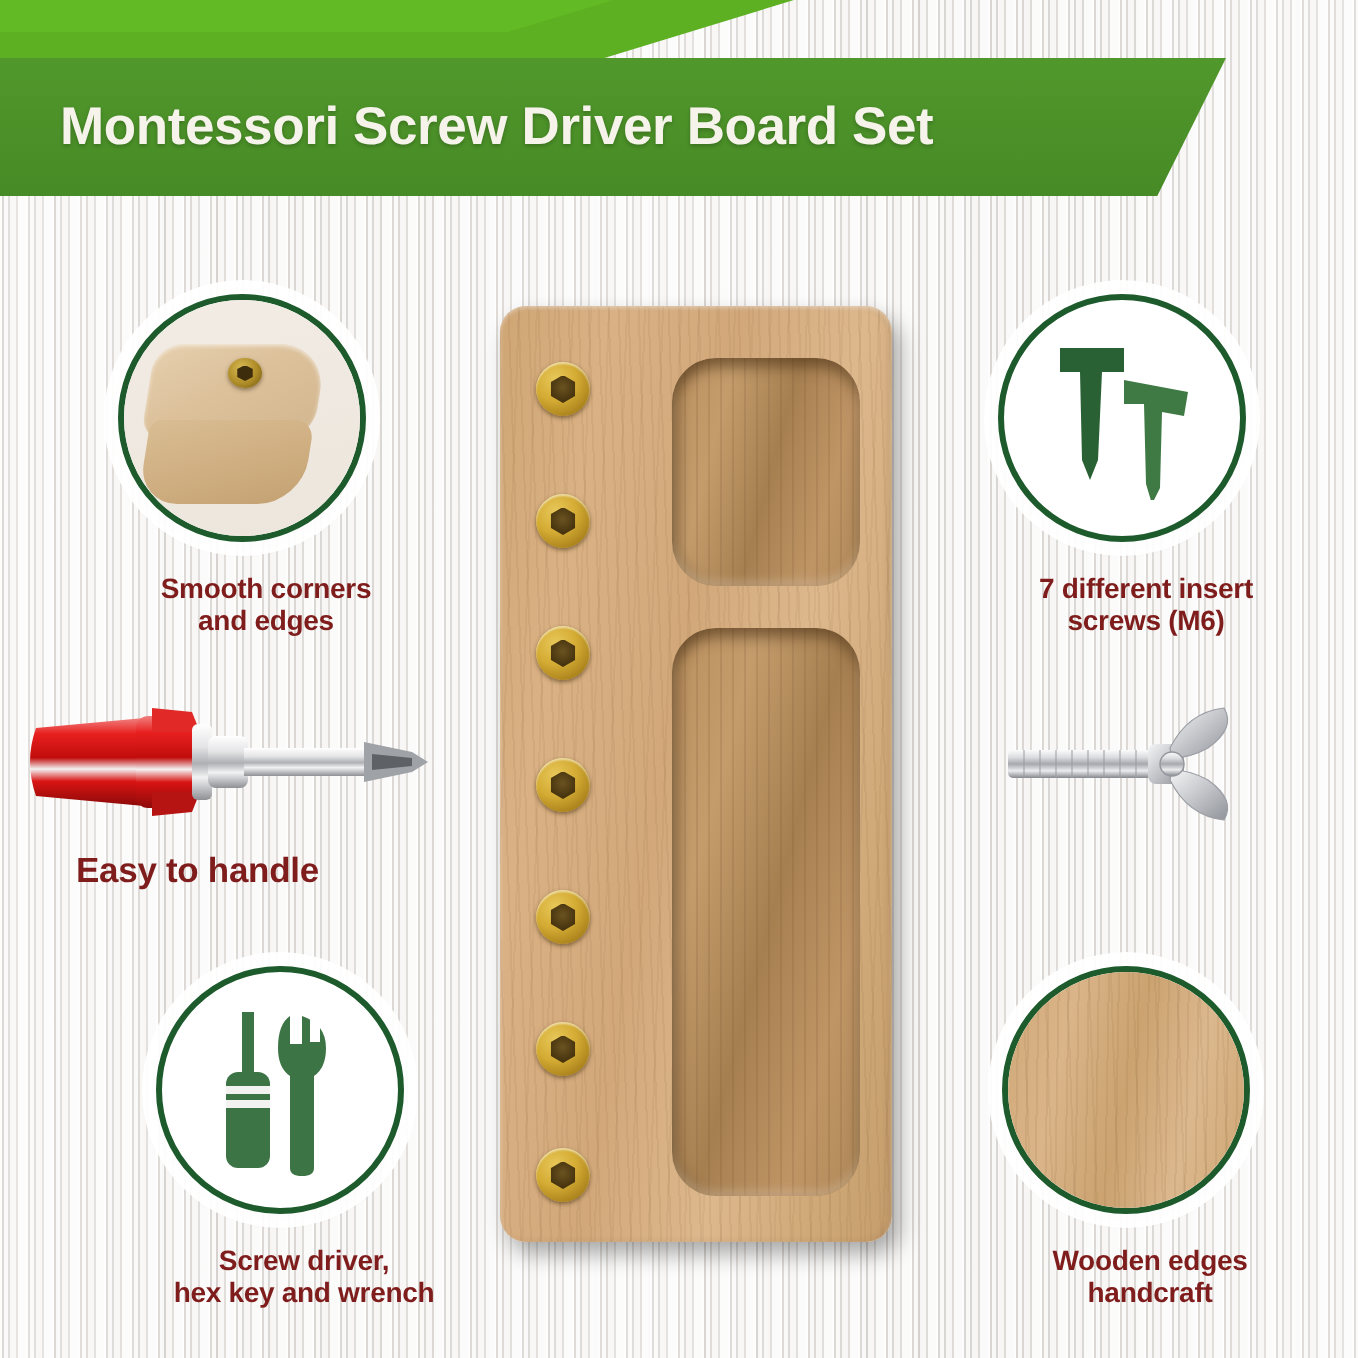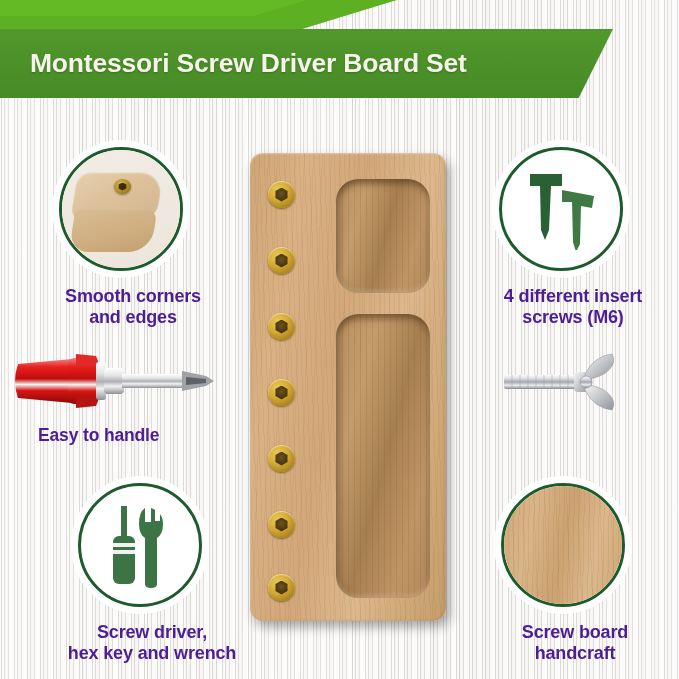--- a/index.html
+++ b/index.html
@@ -146,22 +146,22 @@
     border-radius:50%;
     border:3.5px solid #1d5a2c;
     overflow:hidden;
     box-shadow:0 0 0 7px rgba(255,255,255,0.93), 0 2px 7px rgba(0,0,0,0.13);
     display:flex; align-items:center; justify-content:center;
     background:#ffffff;
   }
   .caption {
     margin-top:15px;
     text-align:center;
-    color:#4c1d95;
-    font-size:18px;
+    color:#7f1d1d;
+    font-size:14px;
     font-weight:bold;
     line-height:1.16;
     letter-spacing:-0.15px;
     white-space:pre-line;
   }
 
   
   .wood-block-photo {
     position:absolute; inset:0;
     background:linear-gradient(170deg,#f2ece4 0%,#efe9e1 40%,#ece6dd 100%);
@@ -213,21 +213,21 @@
   #screwdriver-photo {
     position:absolute; left:10px; top:350px;
     width:206px; height:62px;
   }
   #wingbolt-photo {
     position:absolute; left:500px; top:352px;
     width:126px; height:62px;
   }
   .mid-caption {
     position:absolute;
-    color:#4c1d95;
+    color:#7f1d1d;
     font-size:17.5px;
     font-weight:bold;
     letter-spacing:-0.15px;
     white-space:nowrap;
   }
 </style>
 </head>
 <body>
 
 <div id="page">
@@ -265,21 +265,21 @@
 and edges</div>
   </div>
 
   <div class="feature" style="left:487px; top:147px; width:172px;">
     <div class="circle-photo" style="margin-left:12px;">
       <svg width="86" height="82" viewBox="0 0 86 82">
         <path d="M12 6 L44 6 L44 18 L33 18 L31 62 L27 72 L23 62 L22 18 L12 18 Z" fill="#2a6134"></path>
         <path d="M44 22 L76 28 L74 40 L63 38 L62 76 L58 84 L55 74 L54 34 L44 34 Z" fill="#3f7a45"></path>
       </svg>
     </div>
-    <div class="caption">4 different insert
+    <div class="caption">7 different insert
 screws (M6)</div>
   </div>
 
   <div id="screwdriver-photo">
     <svg width="206" height="62" viewBox="0 0 206 62">
       <defs>
         <linearGradient id="redg" x1="0" y1="0" x2="0" y2="1">
           <stop offset="0%" stop-color="#f0817f"></stop>
           <stop offset="18%" stop-color="#e8201f"></stop>
           <stop offset="45%" stop-color="#c00d0c"></stop>
@@ -366,17 +366,17 @@
       </svg>
     </div>
     <div class="caption">Screw driver,
 hex key and wrench</div>
   </div>
 
   <div class="feature" style="left:487px; top:483px; width:176px;">
     <div class="circle-photo" style="margin-left:14px;">
       <div class="wood-grain-photo"></div>
     </div>
-    <div class="caption">Screw board
+    <div class="caption">Wooden edges
 handcraft</div>
   </div>
 
 </div>
 
 </body></html>

